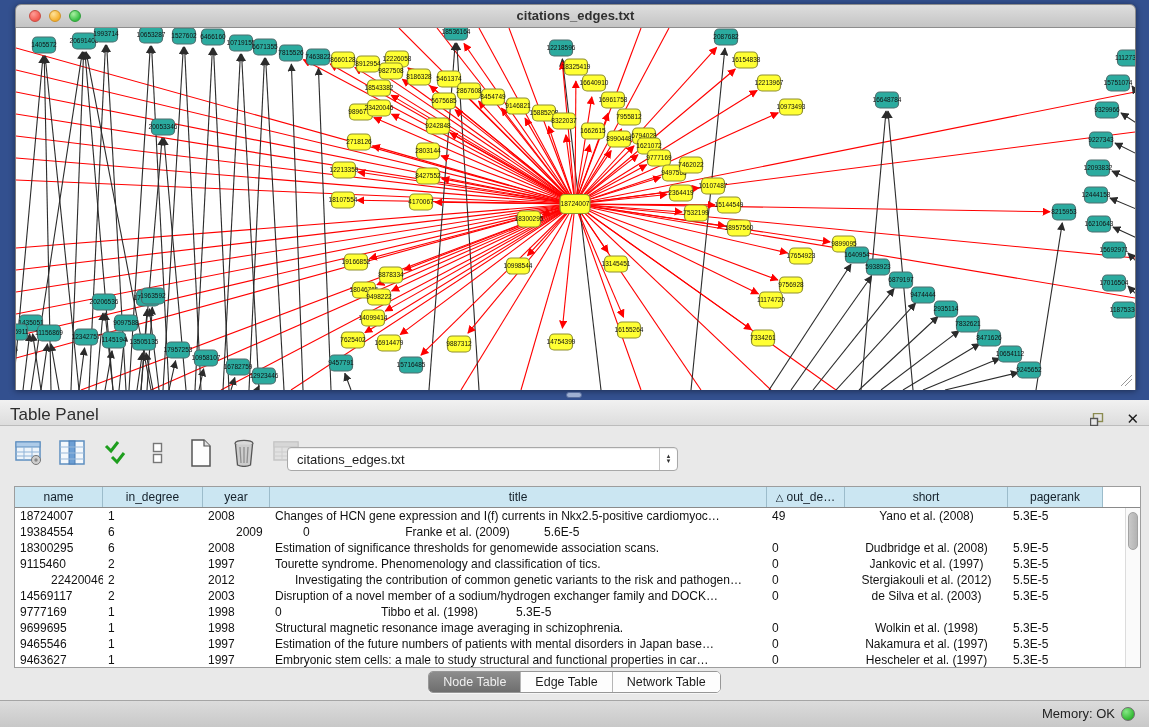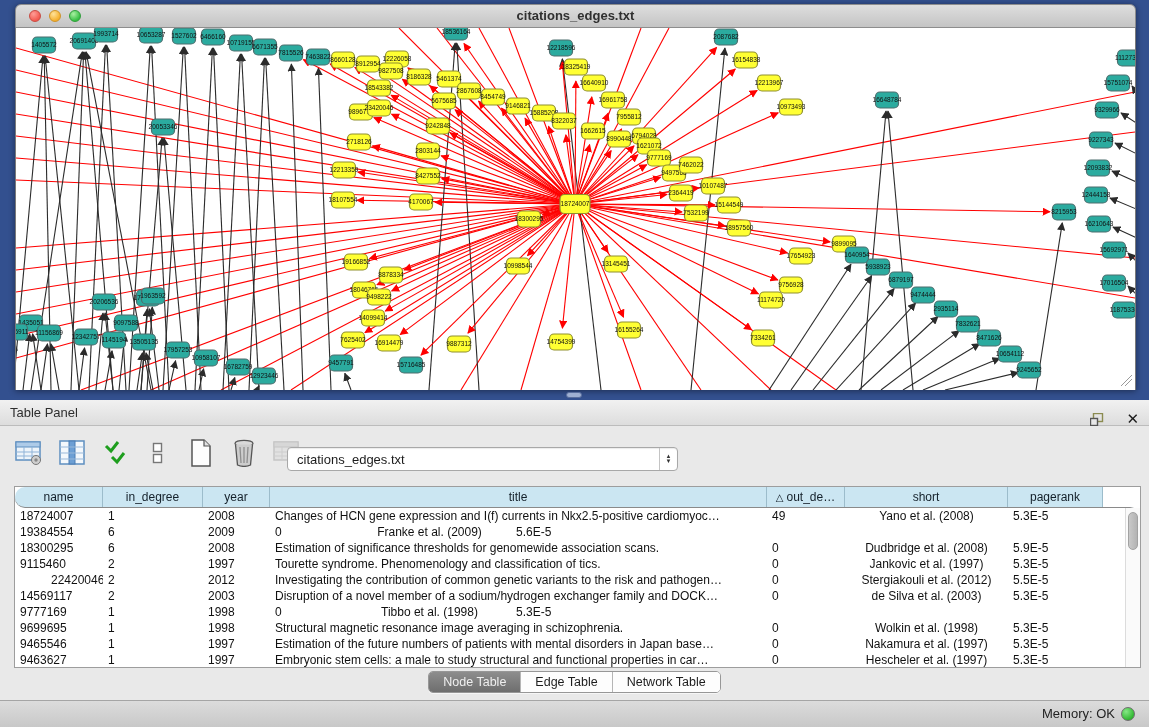--- a/index.html
+++ b/index.html
@@ -21,41 +21,41 @@
   #canvas { position:relative; width:1121px; height:362px; background:#ffffff;
             border-left:1px solid #7a7a7a; border-right:1px solid #7a7a7a; overflow:hidden; }
   #graph-svg { display:block; }
   #splitter-grip { position:absolute; left:566px; top:392px; width:16px; height:6px;
                    border-radius:3px; background:#9fb0d2; border:1px solid #5a6f9e; }
 
   
   #table-panel { position:absolute; left:0; top:400px; width:1149px; height:300px; background:#e9e9e9; }
   #panel-header { height:26px; background:linear-gradient(#f1f1f1,#dddddd); border-bottom:1px solid #bcbcbc;
                   position:relative; }
-  #panel-title { position:absolute; left:10px; top:5px; font-size:13px; color:#2e2e2e; }
+  #panel-title { position:absolute; left:10px; top:5px; font-size:17px; color:#2e2e2e; }
   #panel-header-icons { position:absolute; right:10px; top:4px; display:flex; gap:14px; align-items:center; }
   #float-icon svg, #close-icon { display:block; }
   #close-icon { font-size:15px; font-weight:bold; color:#1a1a1a; line-height:16px; }
 
   #toolbar { position:absolute; left:14px; top:36px; display:flex; align-items:center; gap:13px; height:34px; }
   .tool { width:30px; height:30px; display:flex; align-items:center; justify-content:center; }
   .tool.disabled { opacity:.45; }
   #fx-icon { font-family:"DejaVu Serif","Liberation Serif",serif; font-style:italic; font-size:15px; color:#111; }
   #fx-icon small { font-size:10px; }
 
   #network-combo { position:absolute; left:287px; top:47px; width:391px; height:24px; background:#ffffff;
                    border:1px solid #a8a8a8; border-radius:4px; display:flex; align-items:center;
                    box-shadow:inset 0 1px 1px rgba(0,0,0,.08); }
   #combo-value { flex:1; font-size:13px; color:#1c1c1c; padding-left:9px; white-space:nowrap; overflow:hidden; }
   #combo-stepper { width:18px; height:100%; border-left:1px solid #c4c4c4; display:flex; flex-direction:column;
                    align-items:center; justify-content:center; font-size:6px; color:#333; line-height:5px; }
 
   #table-box { position:absolute; left:14px; top:86px; width:1127px; height:182px; background:#ffffff;
                border:1px solid #9d9d9d; }
-  #table-header { display:flex; height:21px; border-bottom:1px solid #8a8a8a; background:#cbe6f2;border-radius:10px; }
+  #table-header { display:flex; height:21px; border-bottom:1px solid #8a8a8a; background:#cbe6f2; }
   .hcell { height:100%; border-right:1px solid #9cbccb; font-size:12px; color:#14202a; text-align:center;
            line-height:20px; white-space:nowrap; overflow:hidden; flex:none; }
   .hcell .sort-glyph { font-size:10px; margin-right:3px; }
   #header-filler { flex:1; background:#ffffff; border-right:none; }
   #table-rows { position:absolute; left:0; top:21px; right:15px; bottom:0; overflow:hidden; }
   .t-row { display:flex; height:16px; }
   .t-cell { font-size:12px; color:#111; line-height:16px; padding:0 5px; white-space:nowrap; overflow:hidden;
             flex:none; }
   .t-cell.center { text-align:center; }
   #v-scrollbar { position:absolute; right:0; top:21px; bottom:0; width:15px; background:#fafafa;
@@ -827,21 +827,21 @@
           <div class="t-cell" style="width: 100px;">1</div>
           <div class="t-cell" style="width: 67px;">2008</div>
           <div class="t-cell" style="width: 497px;">Changes of HCN gene expression and I(f) currents in Nkx2.5-positive cardiomyoc…</div>
           <div class="t-cell" style="width: 78px;">49</div>
           <div class="t-cell center" style="width: 163px;">Yano et al. (2008)</div>
           <div class="t-cell" style="width: 95px;">5.3E-5</div>
         </div>
         <div class="t-row">
           <div class="t-cell" style="width: 88px;">19384554</div>
           <div class="t-cell" style="width: 100px;">6</div>
-          <div class="t-cell" style="width: 67px;">2009</div>
+          <div class="t-cell" style="width: 67px; margin-left: 28px;">2009</div>
           <div class="t-cell" style="width: 78px;">0</div>
           <div class="t-cell center" style="width: 163px;">Franke et al. (2009)</div>
           <div class="t-cell" style="width: 95px;">5.6E-5</div>
         </div>
         <div class="t-row">
           <div class="t-cell" style="width: 88px;">18300295</div>
           <div class="t-cell" style="width: 100px;">6</div>
           <div class="t-cell" style="width: 67px;">2008</div>
           <div class="t-cell" style="width: 497px;">Estimation of significance thresholds for genomewide association scans.</div>
           <div class="t-cell" style="width: 78px;">0</div>
@@ -854,21 +854,21 @@
           <div class="t-cell" style="width: 67px;">1997</div>
           <div class="t-cell" style="width: 497px;">Tourette syndrome. Phenomenology and classification of tics.</div>
           <div class="t-cell" style="width: 78px;">0</div>
           <div class="t-cell center" style="width: 163px;">Jankovic et al. (1997)</div>
           <div class="t-cell" style="width: 95px;">5.3E-5</div>
         </div>
         <div class="t-row">
           <div class="t-cell" style="width: 88px; padding-left: 36px;">22420046</div>
           <div class="t-cell" style="width: 100px;">2</div>
           <div class="t-cell" style="width: 67px;">2012</div>
-          <div class="t-cell" style="width: 497px;">Investigating the contribution of common genetic variants to the risk and pathogen…</div>
+          <div class="t-cell" style="width: 497px; text-align: center;">Investigating the contribution of common genetic variants to the risk and pathogen…</div>
           <div class="t-cell" style="width: 78px;">0</div>
           <div class="t-cell center" style="width: 163px;">Stergiakouli et al. (2012)</div>
           <div class="t-cell" style="width: 95px;">5.5E-5</div>
         </div>
         <div class="t-row">
           <div class="t-cell" style="width: 88px;">14569117</div>
           <div class="t-cell" style="width: 100px;">2</div>
           <div class="t-cell" style="width: 67px;">2003</div>
           <div class="t-cell" style="width: 497px;">Disruption of a novel member of a sodium/hydrogen exchanger family and DOCK…</div>
           <div class="t-cell" style="width: 78px;">0</div>

